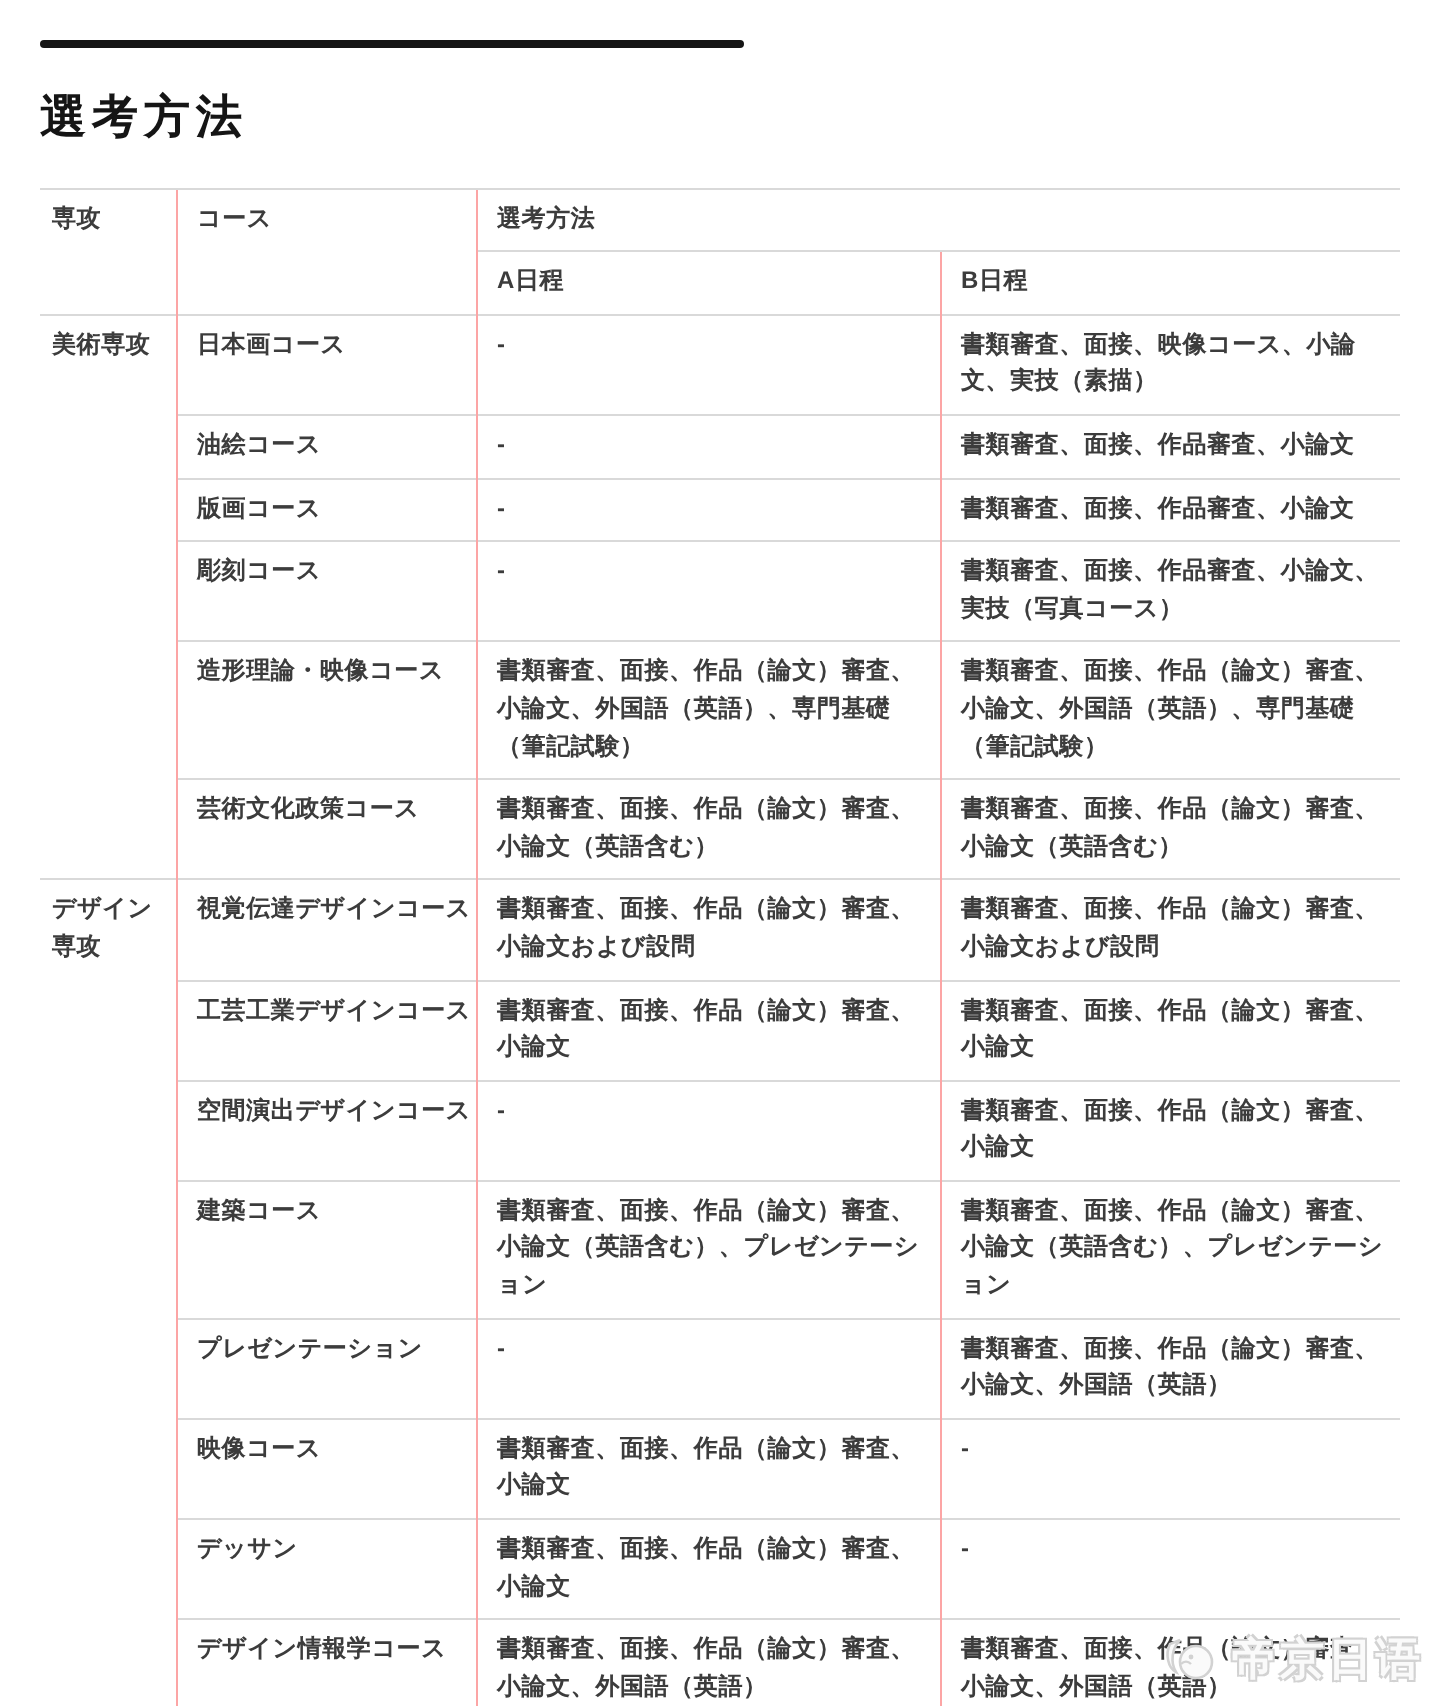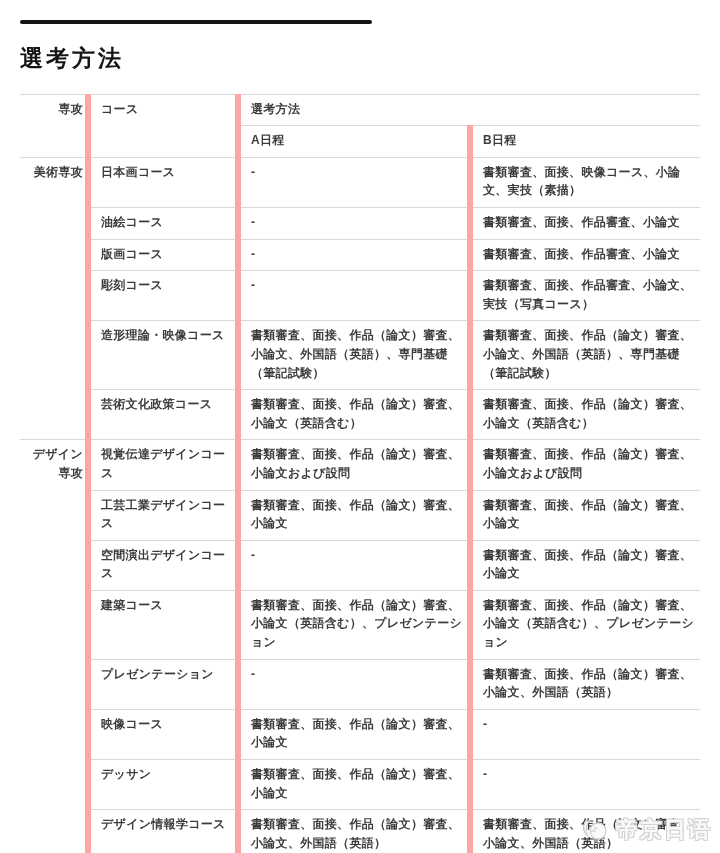--- a/index.html
+++ b/index.html
@@ -31,35 +31,34 @@
   }
   table.sel-table {
     border-collapse: collapse;
     width: 680px;
     table-layout: fixed;
     border-top: 1px solid #d9d9d9;
     border-bottom: 1px solid #d9d9d9;
   }
   .sel-table th, .sel-table td {
     border-top: 1px solid #d9d9d9;
-    border-left: 6px solid #fca5a5;
+    border-left: 1px solid #fca5a5;
     vertical-align: top;
     text-align: left;
     padding: 5px 2px 7px 10px;
     font-size: 12px;
     font-weight: 600;
     color: #3c3c3c;
     line-height: 1.55;
     letter-spacing: 0.3px;
     word-break: break-all;
   }
   .sel-table .first-col {
     border-left: none;
     padding-left: 6px;
-    text-align: right;
   }
   .watermark {
     position: absolute;
     right: 8px;
     bottom: 8px;
     display: flex;
     align-items: center;
     gap: 5px;
   }
   .watermark-text {

